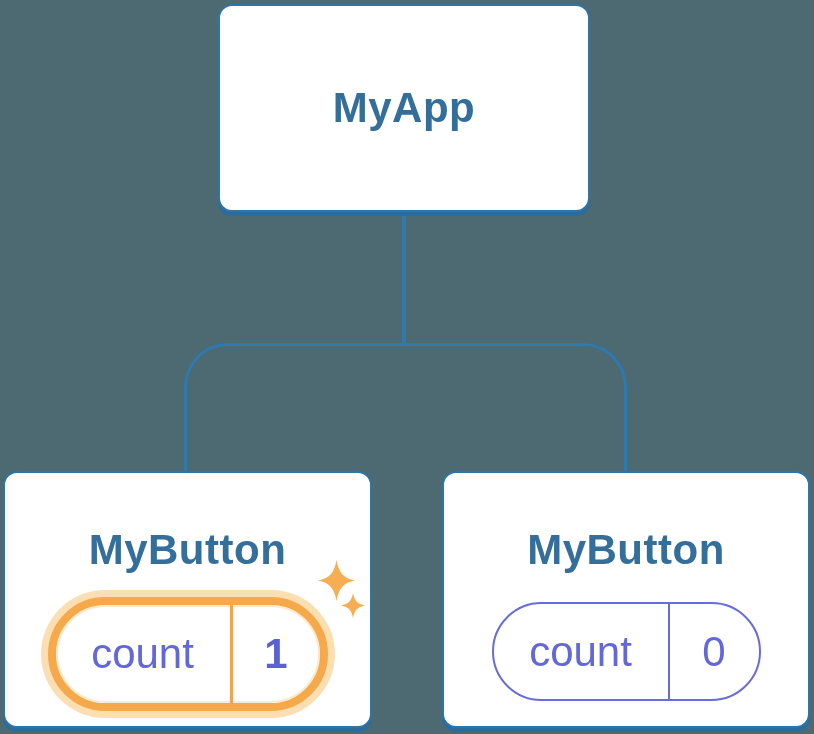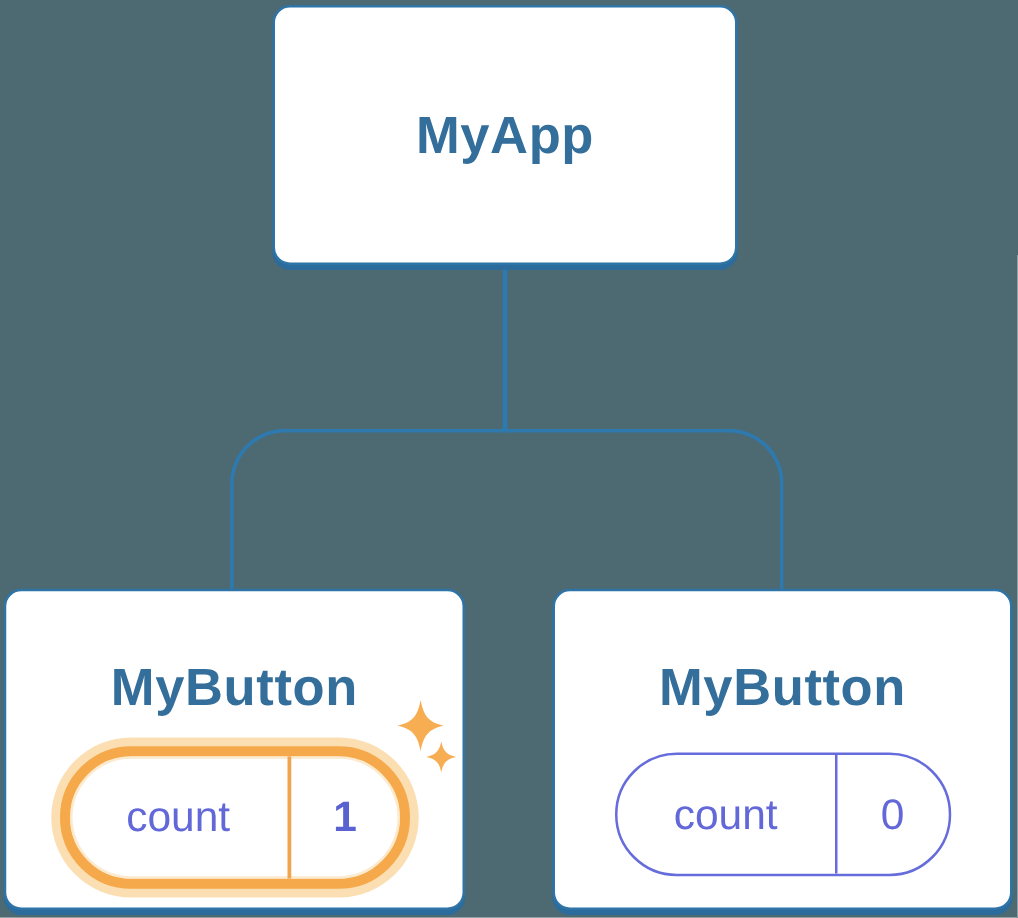--- a/index.html
+++ b/index.html
@@ -79,21 +79,21 @@
   }
   .pill-plain {
     margin-top: 31px;
     width: 269px; height: 99px;
     border: 2px solid #666CDB;
   }
   .pill-key, .pill-value {
     display: flex;
     align-items: center;
     justify-content: center;
-    font-size: 34px;
+    font-size: 42px;
     line-height: 1;
   }
   .pill-highlight .pill-key   { width: 174px; color: #6368D9; }
   .pill-highlight .pill-value { width: 87px;  color: #5A62D2; font-weight: 700; }
   .pill-highlight .pill-divider { width: 3px; background: #F2A44C; }
   .pill-plain .pill-key   { width: 174px; color: #6368D9; }
   .pill-plain .pill-value { width: 89px;  color: #6368D9; }
   .pill-plain .pill-divider { width: 2px; background: #666CDB; }
 
   

